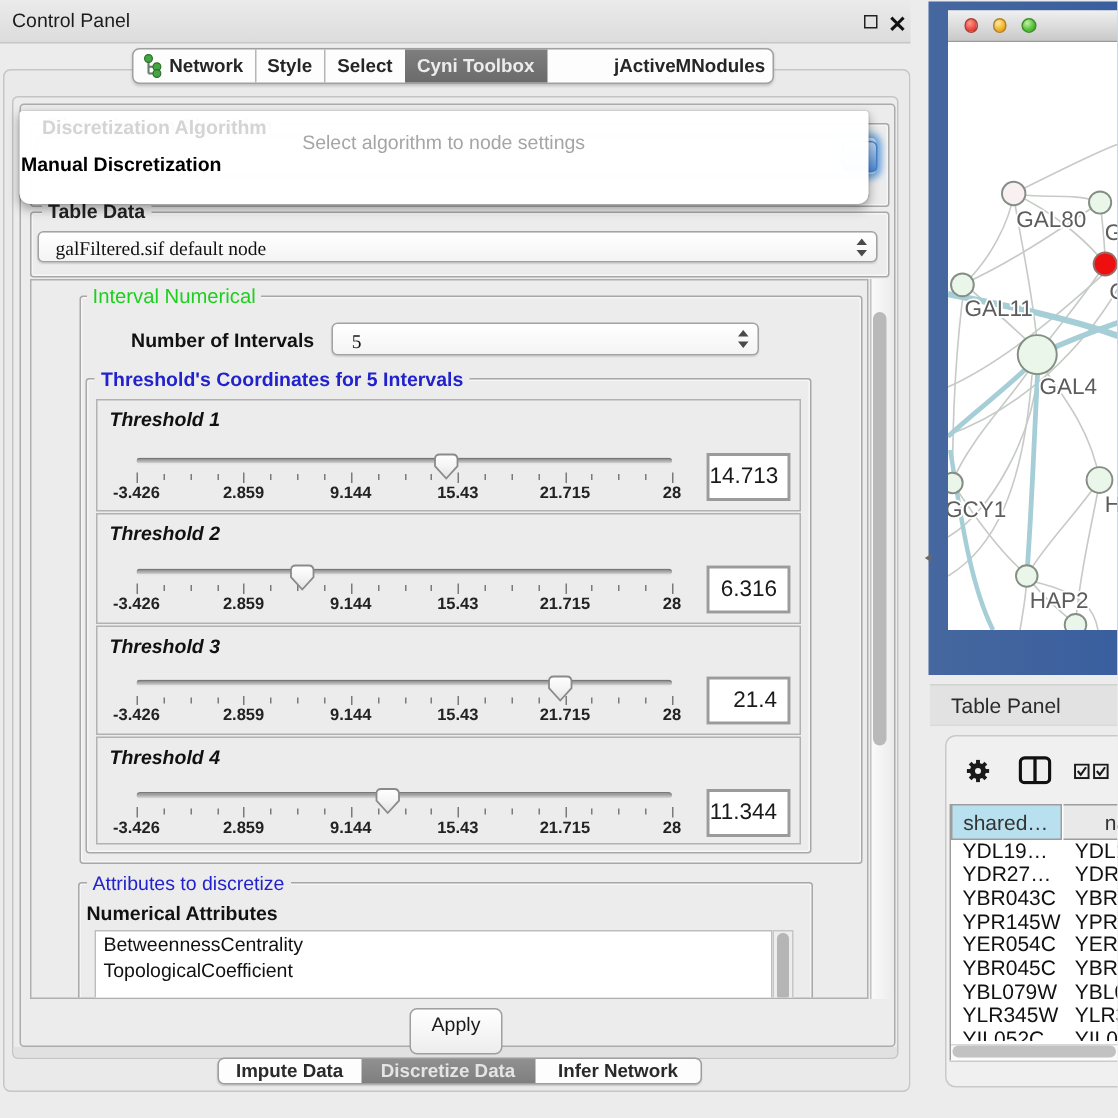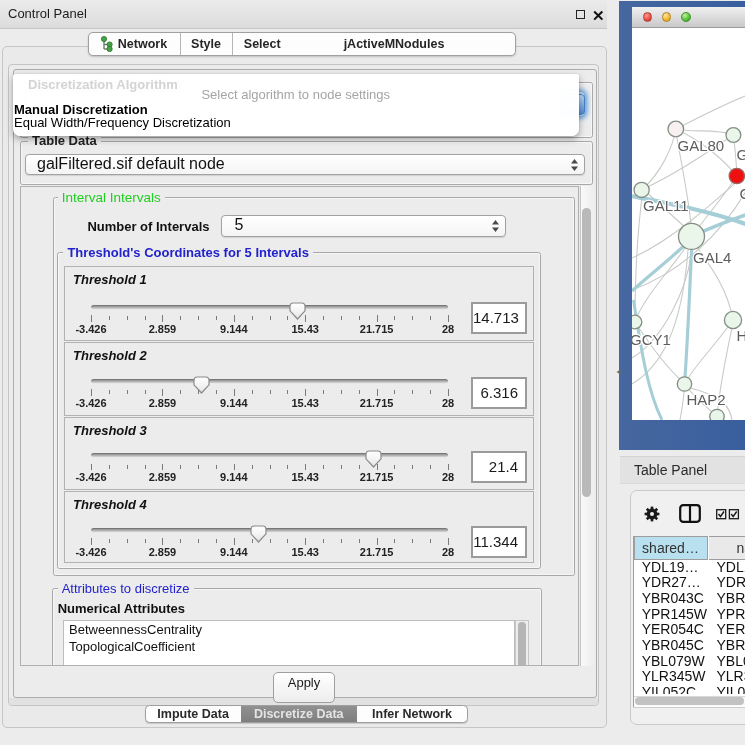--- a/index.html
+++ b/index.html
@@ -34,22 +34,22 @@
 #content { left:13.2px; top:69px; width:583.4px; height:629px;
   background:#ececec; border:1px solid #acacac; border-radius:3px; }
 
 
 .group { position:absolute; border:1px solid #a8a8a8; border-radius:2.5px;
   box-shadow:inset 0 0 0 1px rgba(255,255,255,0.55); }
 .gtitle { position:absolute; background:#ececec; padding:0 4px; font-size:13px; line-height:13px; }
 
 
 .combo { position:absolute; background:linear-gradient(#ffffff,#f4f4f4);
-  border:1px solid #a2a2a2; border-radius:4px; font-size:16px; color:#111;
-  display:flex; align-items:flex-start; box-shadow:0 1px 1px rgba(0,0,0,0.12); }
+  border:1px solid #a2a2a2; border-radius:4px; font-size:13px; color:#111;
+  display:flex; align-items:flex-end; box-shadow:0 1px 1px rgba(0,0,0,0.12);font-family:Liberation Serif, serif; }
 .combo .arr { position:absolute; right:5px; top:0; height:100%; display:flex; align-items:center; }
 
 
 .tpanel { position:absolute; left:64px; width:469.5px; border:1px solid #b2b2b2; background:#ececec; }
 .tlabel { position:absolute; left:8px; top:5px; font-size:13px; font-weight:bold; color:#111;font-style:italic; }
 .track { position:absolute; height:5px; border-radius:2.5px;
   background:linear-gradient(#8f8f8f,#d8d8d8); border-top:1px solid #787878; border-bottom:1px solid #e8e8e8; }
 .tick { position:absolute; width:1px; background:#7a7a7a; }
 .slbl { position:absolute; font-size:11px; font-weight:bold; color:#222; transform:translateX(-50%); }
 .vbox { position:absolute; width:56px; height:32px; background:#fff; border:2px solid #9b9b9b;
@@ -121,20 +121,21 @@
       <line x1="3" y1="13" x2="8" y2="13" stroke="#6a7d6a" stroke-width="1.4"></line>
       <circle cx="3" cy="3" r="2.6" fill="#44a544" stroke="#2c702c" stroke-width="0.8"></circle>
       <circle cx="8.6" cy="8.5" r="2.6" fill="#44a544" stroke="#2c702c" stroke-width="0.8"></circle>
       <circle cx="8.6" cy="13" r="2.6" fill="#44a544" stroke="#2c702c" stroke-width="0.8"></circle>
     </svg>
     Network</div>
   <div class="tabsep"></div>
   <div class="tabseg" style="width:51px;">Style</div>
   <div class="tabsep"></div>
   <div class="tabseg" style="width:59.5px;">Select</div>
+  <div class="tabseg" id="tab-cyni" style="width:106.3px;">Cyni Toolbox</div>
   <div class="tabseg" style="width:124px;margin-left:40px;">jActiveMNodules</div>
 </div>
 
 <div class="group" style="left:20px; top:81.5px; width:573px; height:56px;"></div>
 <div class="gtitle" style="left:28px; top:77px; font-weight:bold; color:#222;">Discretization Algorithm</div>
 <div class="abs" style="left:25px; top:91px; width:560px; height:26px; background:#fff; border:1px solid #88aed6; border-radius:4px; box-shadow:0 0 4px 2px #85b2e0;"></div>
 <div class="abs" style="left:561px; top:94px; width:23.5px; height:20.5px; background:linear-gradient(#b9d6f5,#4d8bd8); border:1px solid #4a7fc0; border-radius:4px; box-shadow:0 0 5px 1.5px #79aee4;"></div>
 
 <div class="group" style="left:20px; top:140.5px; width:573px; height:44.5px;"></div>
 <div class="gtitle" style="left:28px; top:134px; font-weight:bold; color:#222;">Table Data</div>
@@ -144,21 +145,21 @@
       <svg width="9" height="14" viewBox="0 0 9 14">
     <path d="M4.5 1 L8 5.4 H1 Z" fill="#4a4a4a"></path>
         <path d="M4.5 13 L8 8.6 H1 Z" fill="#4a4a4a"></path>
   </svg>
     </span>
 </div>
 
 <div class="abs" style="left:20px; top:186.3px; width:559px; height:480.2px; border:1px solid #b0b0b0; overflow:hidden;" id="viewport">
 
   <div class="group" style="left:32.3px; top:10.1px; width:521.7px; height:378.6px;"></div>
-  <div class="gtitle" style="left:36.7px; top:4px; color:#1fcf1f; font-size:13.5px;">Interval Intervals</div>
+  <div class="gtitle" style="left:36.7px; top:4px; color:#1fcf1f; font-size:13.5px;">Interval Numerical</div>
 
   <div class="abs" style="left:66.4px; top:32.2px; font-size:13px; font-weight:bold; color:#111;">Number of Intervals</div>
   <div class="combo" style="left:199.5px; top:27.3px; width:285.5px; height:22.7px;">
     <span style="padding-left:13px;">5</span>
     <span class="arr">
         <svg width="9" height="14" viewBox="0 0 9 14">
     <path d="M4.5 1 L8 5.4 H1 Z" fill="#4a4a4a"></path>
           <path d="M4.5 13 L8 8.6 H1 Z" fill="#4a4a4a"></path>
     </svg>
       </span>
@@ -355,21 +356,20 @@
 <div class="abs" id="botseg">
   <div class="bseg" style="width:95.2px;">Impute Data</div>
   <div class="bseg" id="bseg-disc" style="width:116px;">Discretize Data</div>
   <div class="bseg" style="width:110.6px;">Infer Network</div>
 </div>
 
 <div class="abs" id="popup">
   <div style="position:absolute; left:15px; top:3px; font-weight:bold; font-size:13px; color:#d4d4d4;">Discretization Algorithm</div>
   <div class="r1">Select algorithm to node settings</div>
   <div class="r2">Manual Discretization</div>
-  <div class="r3">Equal Width/Frequency Discretization</div>
 </div>
 
 <div class="abs" id="rightbg"></div>
 <div class="abs" id="bluepanel"></div>
 <div class="abs" id="macwin"></div>
 <div class="abs" id="mactb">
   <div class="light" style="left:11.1px; background:radial-gradient(circle at 35% 30%, #ff9a90, #ee5045 55%, #c8281e); border:0.5px solid #a8423a;"></div>
   <div class="light" style="left:30.1px; background:radial-gradient(circle at 35% 30%, #ffe9a8, #f5b72e 55%, #d89412); border:0.5px solid #b08327;"></div>
   <div class="light" style="left:49.6px; background:radial-gradient(circle at 35% 30%, #c5f0a5, #58c53c 55%, #3a9a22); border:0.5px solid #3f8d2b;"></div>
 </div>

